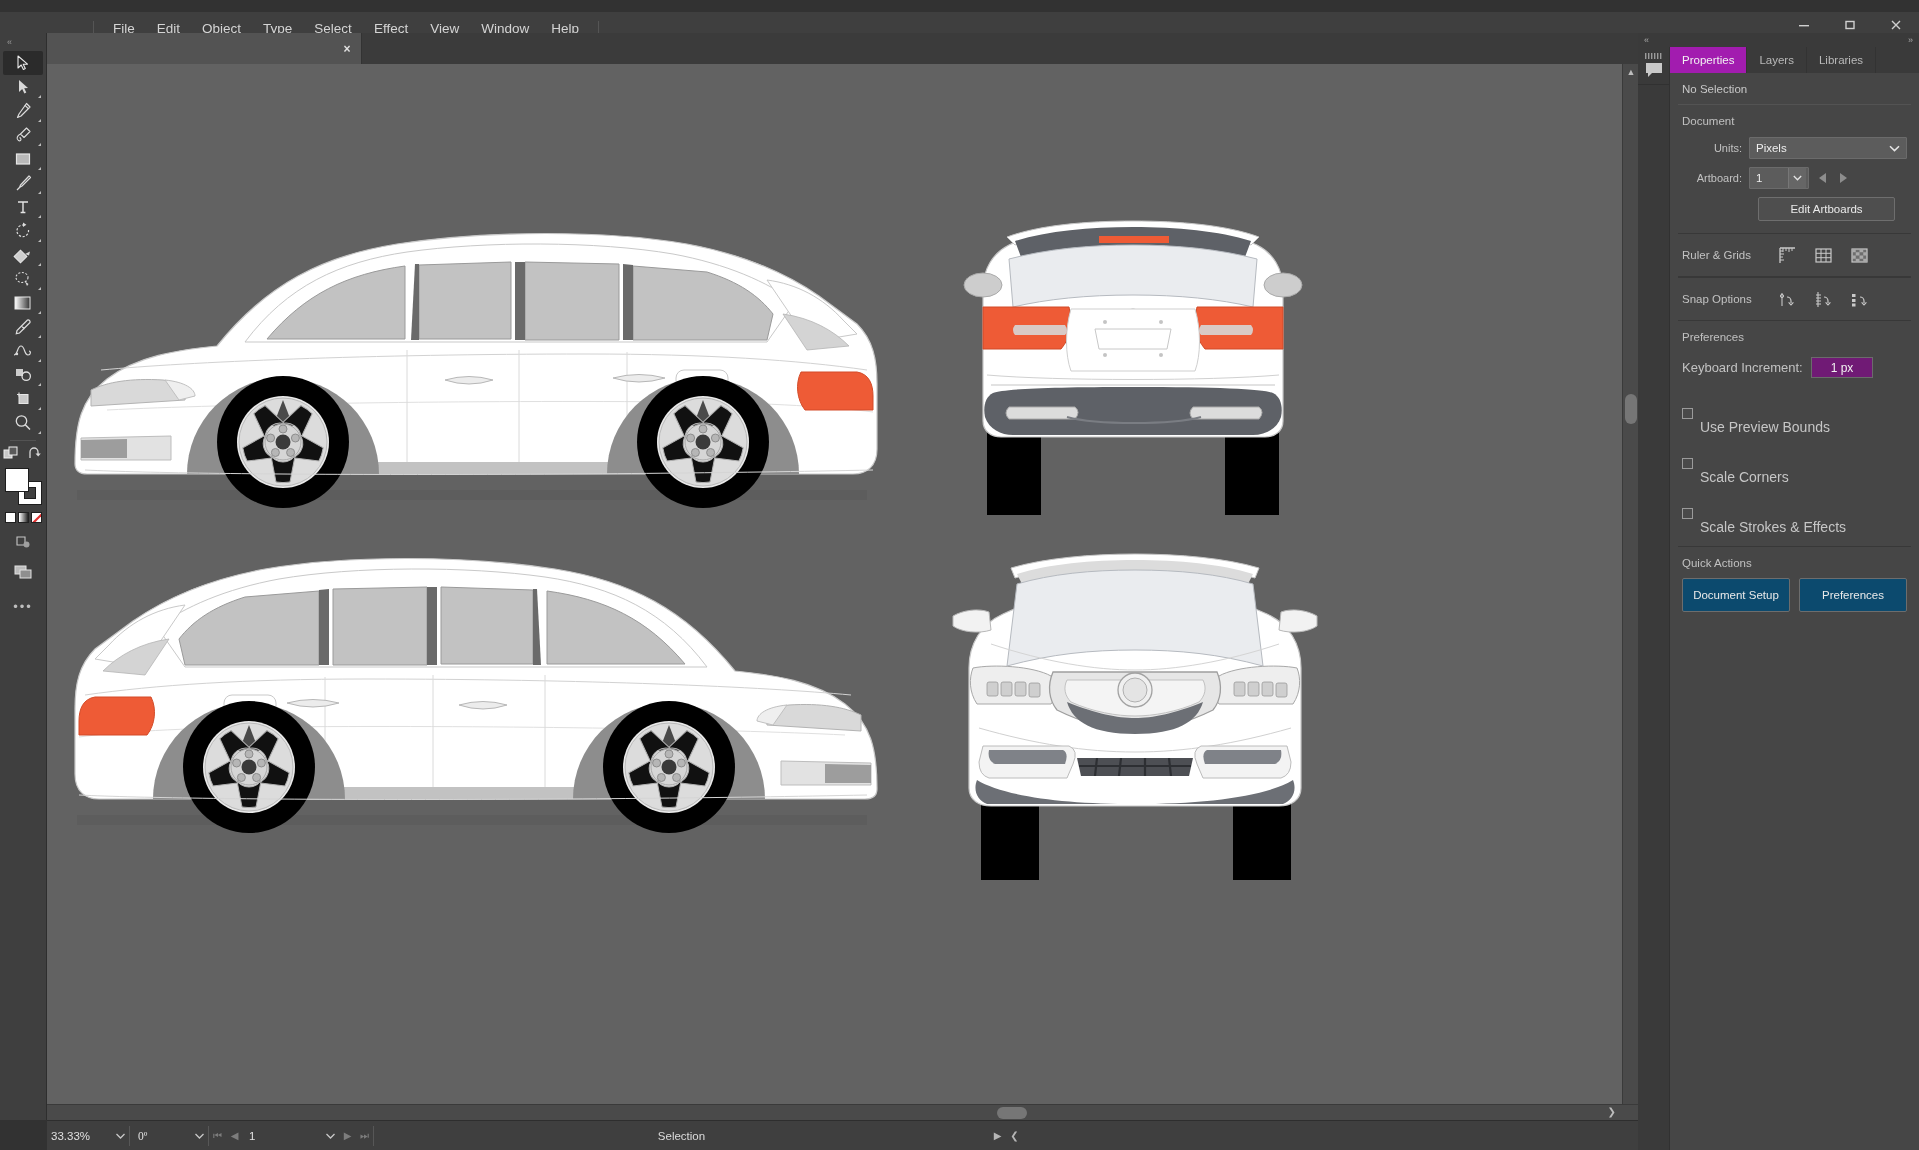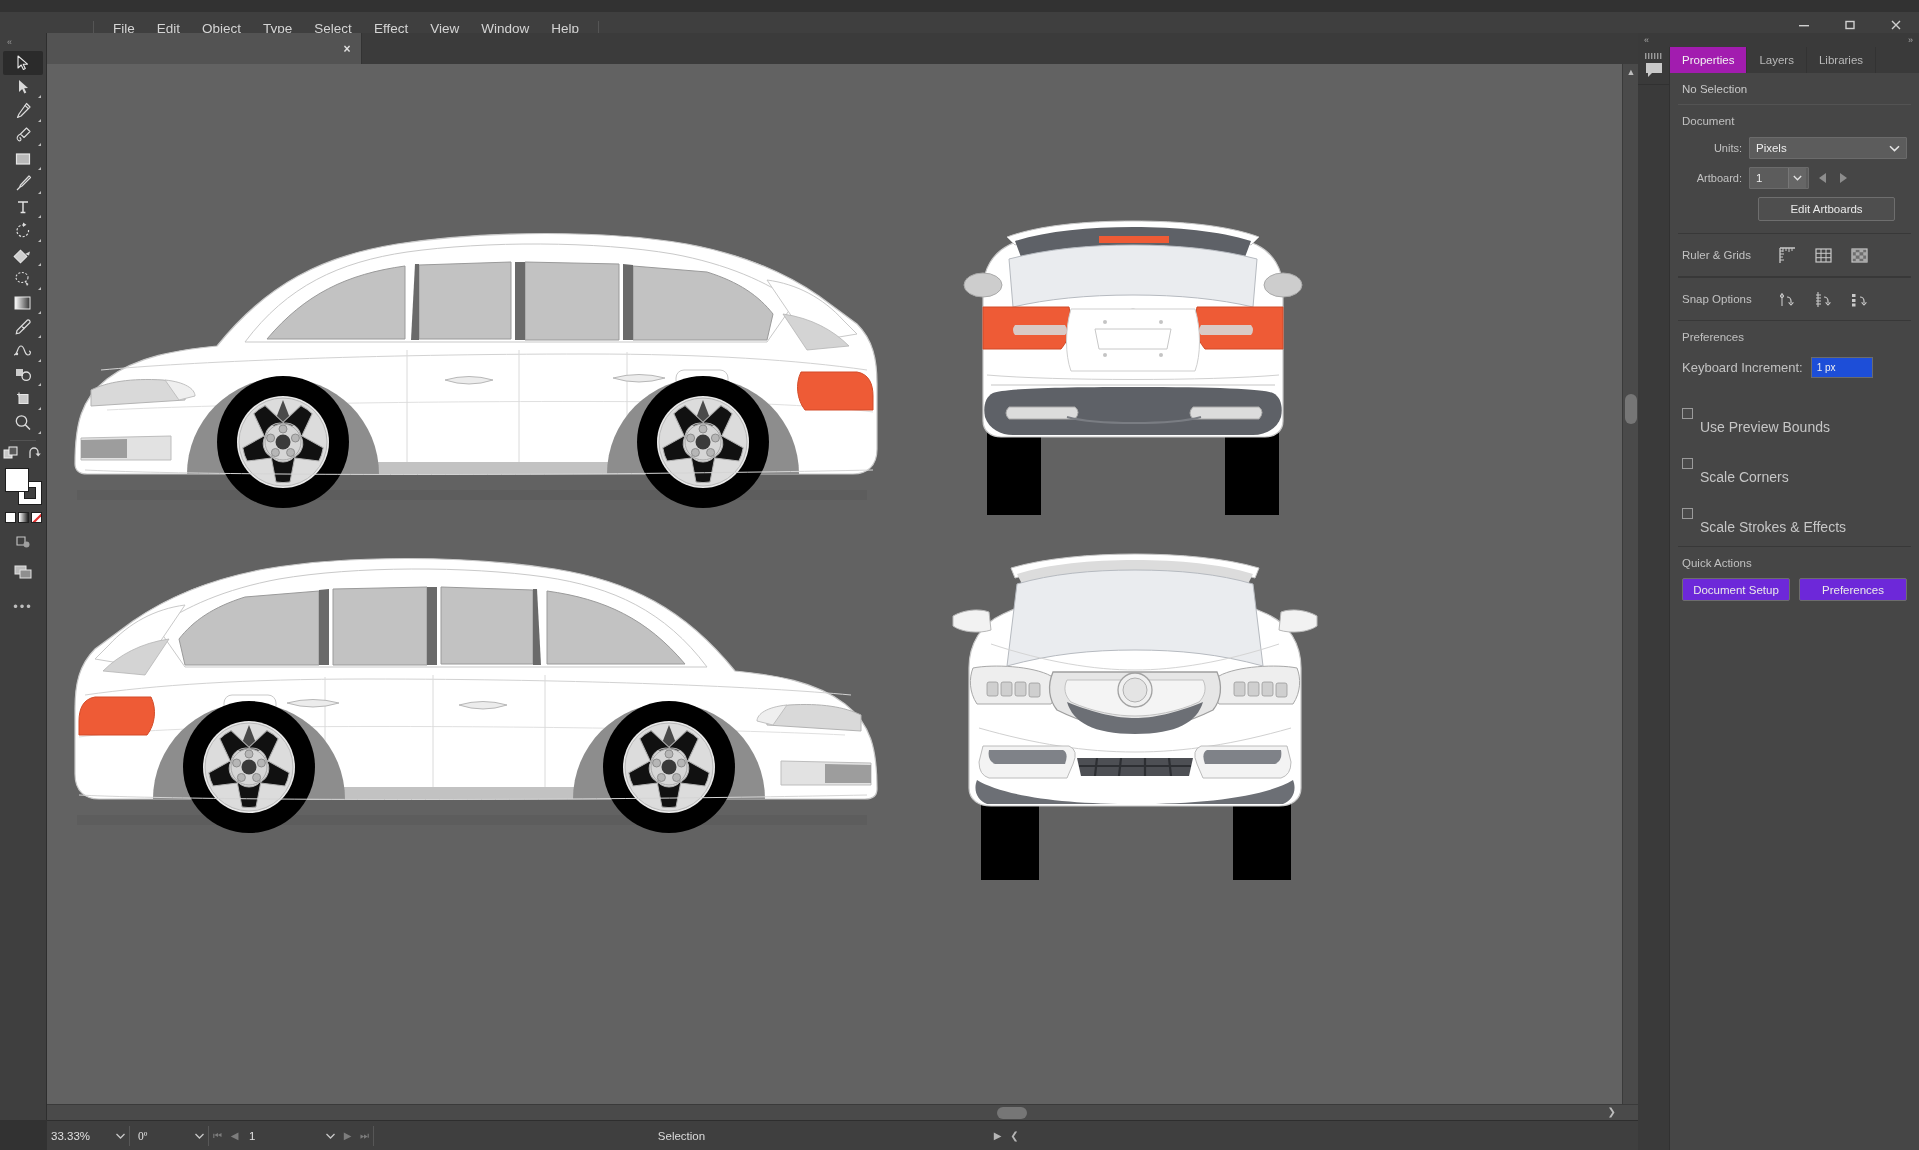--- a/index.html
+++ b/index.html
@@ -179,30 +179,30 @@
   .iconrow .lbl { font-size:11.5px; color:#c2c2c2; width:86px; }
   .iconrow .icons { display:flex; gap:10px; margin-left:6px; }
   .ibtn {
     width:26px; height:24px; display:flex; align-items:center; justify-content:center;
     border-radius:2px;
   }
   .ibtn.on { background:#2c2c2c; }
   .kbrow { display:flex; align-items:center; padding:4px 12px 10px 12px; }
   .kbrow .lbl { font-size:13px; color:#c2c2c2; }
   .kbinput {
-    margin-left:8px; width:62px; height:21px; background:#1d4ed8; border:1px solid #6b6b6b;
-    display:flex; align-items:center; padding-left:5px; color:#f0f0f0; font-size:10px;
+    margin-left:8px; width:62px; height:21px; background:#701a75; border:1px solid #6b6b6b;
+    display:flex; align-items:center; padding-left:19px; color:#f0f0f0; font-size:12px;
   }
   .chk { display:flex; align-items:center; padding:3px 12px; }
   .chk .box { width:11px; height:11px; border:1px solid #9a9a9a; background:#4a4a4a; margin-right:7px; }
   .chk .t { font-size:14px; color:#c6c6c6;margin-top:28px; }
   .qa { padding:10px 12px 12px 12px; }
   .qa-btns { display:flex; gap:9px; margin-top:9px; }
   .qbtn {
-    flex:1; height:23px; background:#6d28d9; border:1px solid #6d6d6d;
+    flex:1; height:34px; background:#0c4a6e; border:1px solid #6d6d6d;
     display:flex; align-items:center; justify-content:center;
     color:#eaeaea; font-size:11.5px; border-radius:2px;
   }
   svg { shape-rendering:geometricPrecision; }
 </style>
 </head>
 <body>
 
 <div id="app">
 

